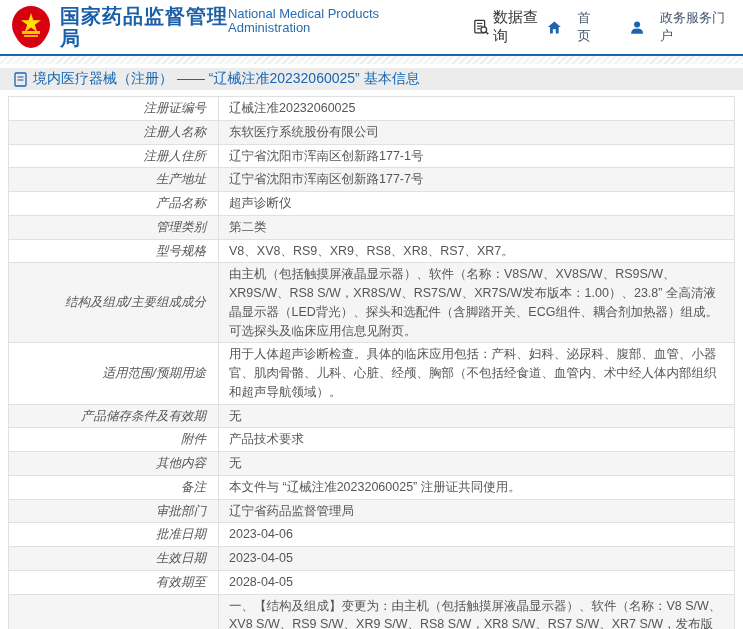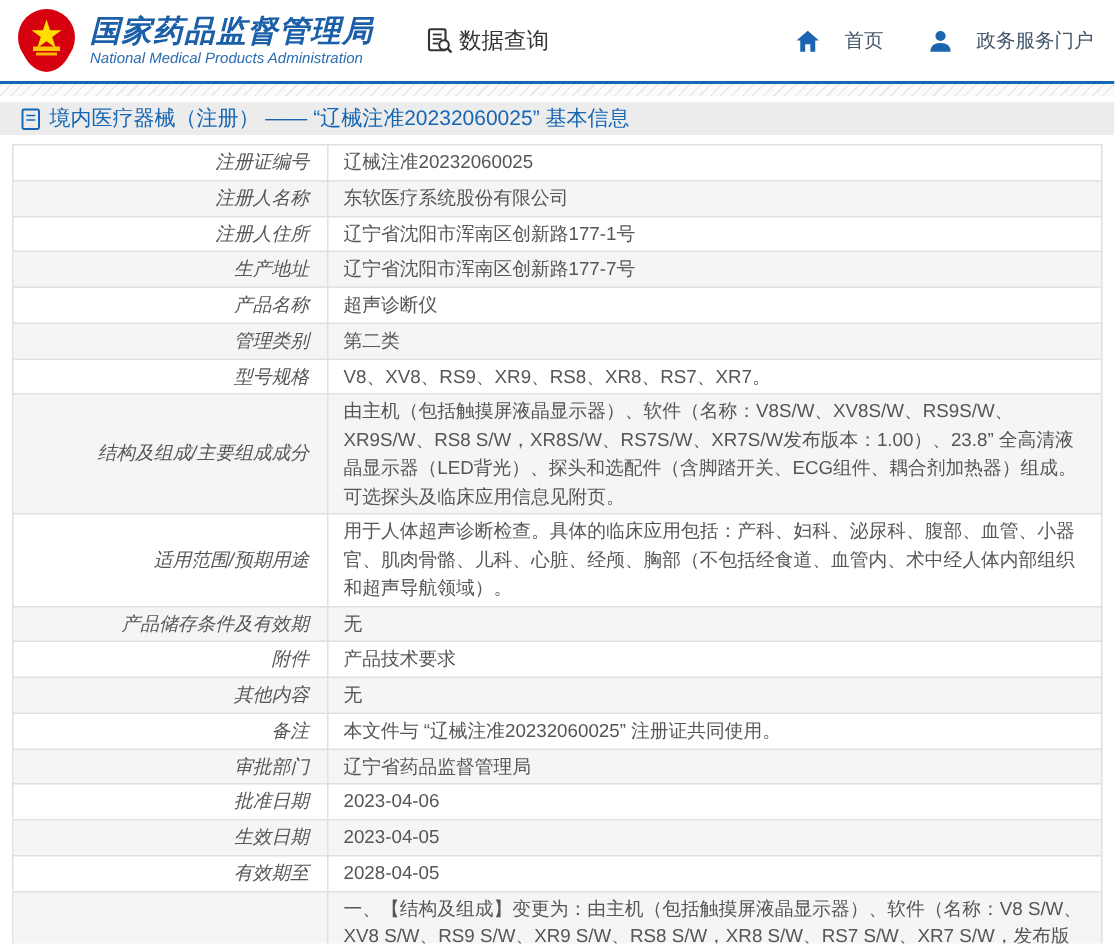--- a/index.html
+++ b/index.html
@@ -4,23 +4,23 @@
 <style>
   * { box-sizing: border-box; margin: 0; padding: 0; }
   html,body { width: 743px; height: 629px; background:#fff;
     font-family:"Liberation Sans","DejaVu Sans",sans-serif; color:#555658; }
 
   
   .header { height:56px; display:flex; align-items:center; padding:0 8px 0 10px;
     border-bottom:2px solid #1568b4; background:#fff; }
   .logo { display:flex; align-items:center; gap:8px; cursor:pointer; }
   .emblem { width:42px; height:44px; flex:0 0 auto; }
-  .org-names { display:flex; flex-direction:column; line-height:1.1;font-style:italic; }
+  .org-names { display:flex; flex-direction:row; line-height:1.1; }
   .org-cn { color:#1b5fa8; font-size:20px; font-weight:bold; letter-spacing:1px; }
-  .org-en { color:#2a6cb0; font-size:10px; margin-top:2px; }
+  .org-en { color:#2a6cb0; font-size:13px; margin-top:2px; }
   .data-query { display:flex; align-items:center; gap:4px; margin-left:35px;
     font-size:15px; color:#333; cursor:pointer;font-family:Liberation Serif, serif; }
   .header-spacer { flex:1; }
   .nav-item { display:flex; flex-direction:row; align-items:center; gap:16px;
     margin-right:30px; font-size:13px; color:#44566b; cursor:pointer; }
   .nav-item:last-child { margin-right:6px; }
   .nav-item svg { display:block; }
 
   
   .hatch { height:8px; width:100%;

